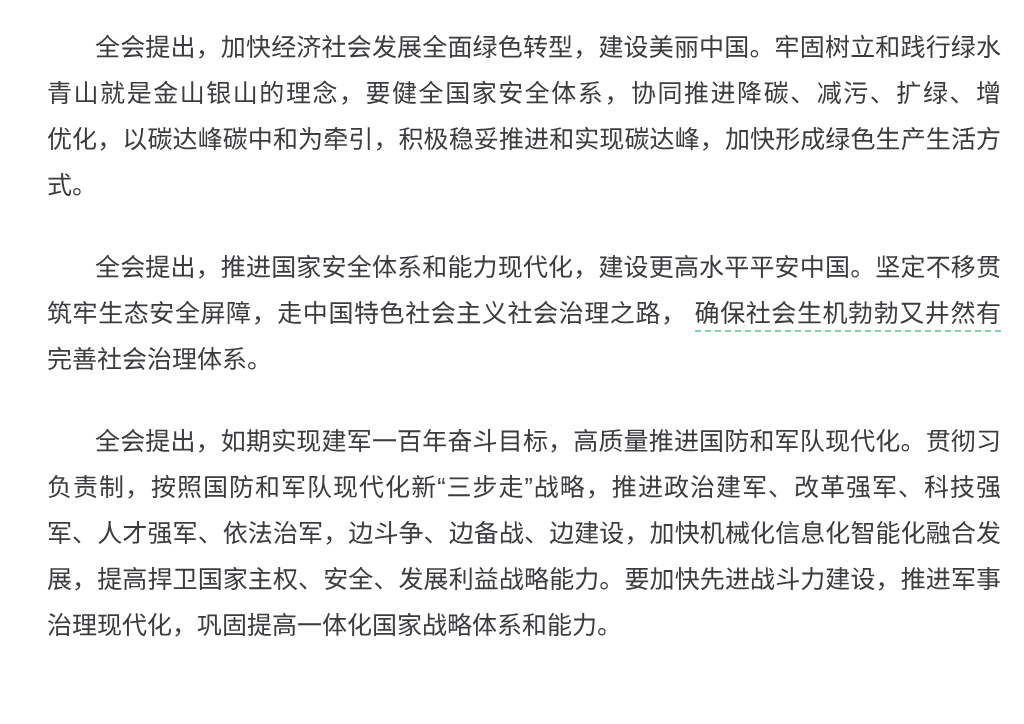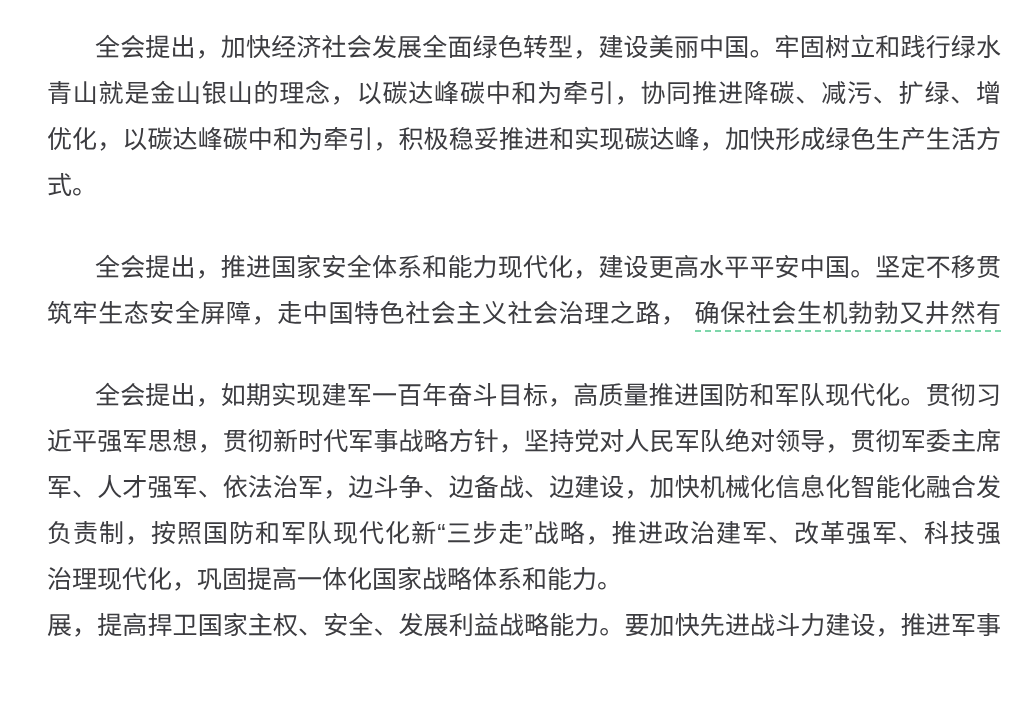--- a/index.html
+++ b/index.html
@@ -45,30 +45,30 @@
     font-family: Liberation Serif, serif;
   }
 </style>
 </head>
 <body>
 
 <main class="page">
   <div id="doc-root">
       <div class="para">
         <div class="line indent"><span>全会提出，加快经济社会发展全面绿色转型，建设美丽中国。牢固树立和践行绿水</span></div>
-        <div class="line"><span>青山就是金山银山的理念，以碳达峰碳中和为牵引，协同推进降碳、减污、扩绿、增</span></div>
+        <div class="line"><span>青山就是金山银山的理念，要健全国家安全体系，协同推进降碳、减污、扩绿、增</span></div>
         <div class="line"><span>优化，以碳达峰碳中和为牵引，积极稳妥推进和实现碳达峰，加快形成绿色生产生活方</span></div>
         <div class="line end"><span>式。</span></div>
       </div>
       <div class="para">
         <div class="line indent"><span>全会提出，推进国家安全体系和能力现代化，建设更高水平平安中国。坚定不移贯</span></div>
         <div class="line"><span>筑牢生态安全屏障，走中国特色社会主义社会治理之路，</span><span class="u">确保社会生机勃勃又井然有</span></div>
+        <div class="line end"><span>完善社会治理体系。</span></div>
       </div>
       <div class="para">
         <div class="line indent"><span>全会提出，如期实现建军一百年奋斗目标，高质量推进国防和军队现代化。贯彻习</span></div>
-        <div class="line"><span>近平强军思想，贯彻新时代军事战略方针，坚持党对人民军队绝对领导，贯彻军委主席</span></div>
+        <div class="line"><span>负责制，按照国防和军队现代化新“三步走”战略，推进政治建军、改革强军、科技强</span></div>
         <div class="line"><span>军、人才强军、依法治军，边斗争、边备战、边建设，加快机械化信息化智能化融合发</span></div>
-        <div class="line"><span>负责制，按照国防和军队现代化新“三步走”战略，推进政治建军、改革强军、科技强</span></div>
+        <div class="line"><span>展，提高捍卫国家主权、安全、发展利益战略能力。要加快先进战斗力建设，推进军事</span></div>
         <div class="line end"><span>治理现代化，巩固提高一体化国家战略体系和能力。</span></div>
-        <div class="line"><span>展，提高捍卫国家主权、安全、发展利益战略能力。要加快先进战斗力建设，推进军事</span></div>
       </div>
     </div>
 </main>
 
 </body></html>

